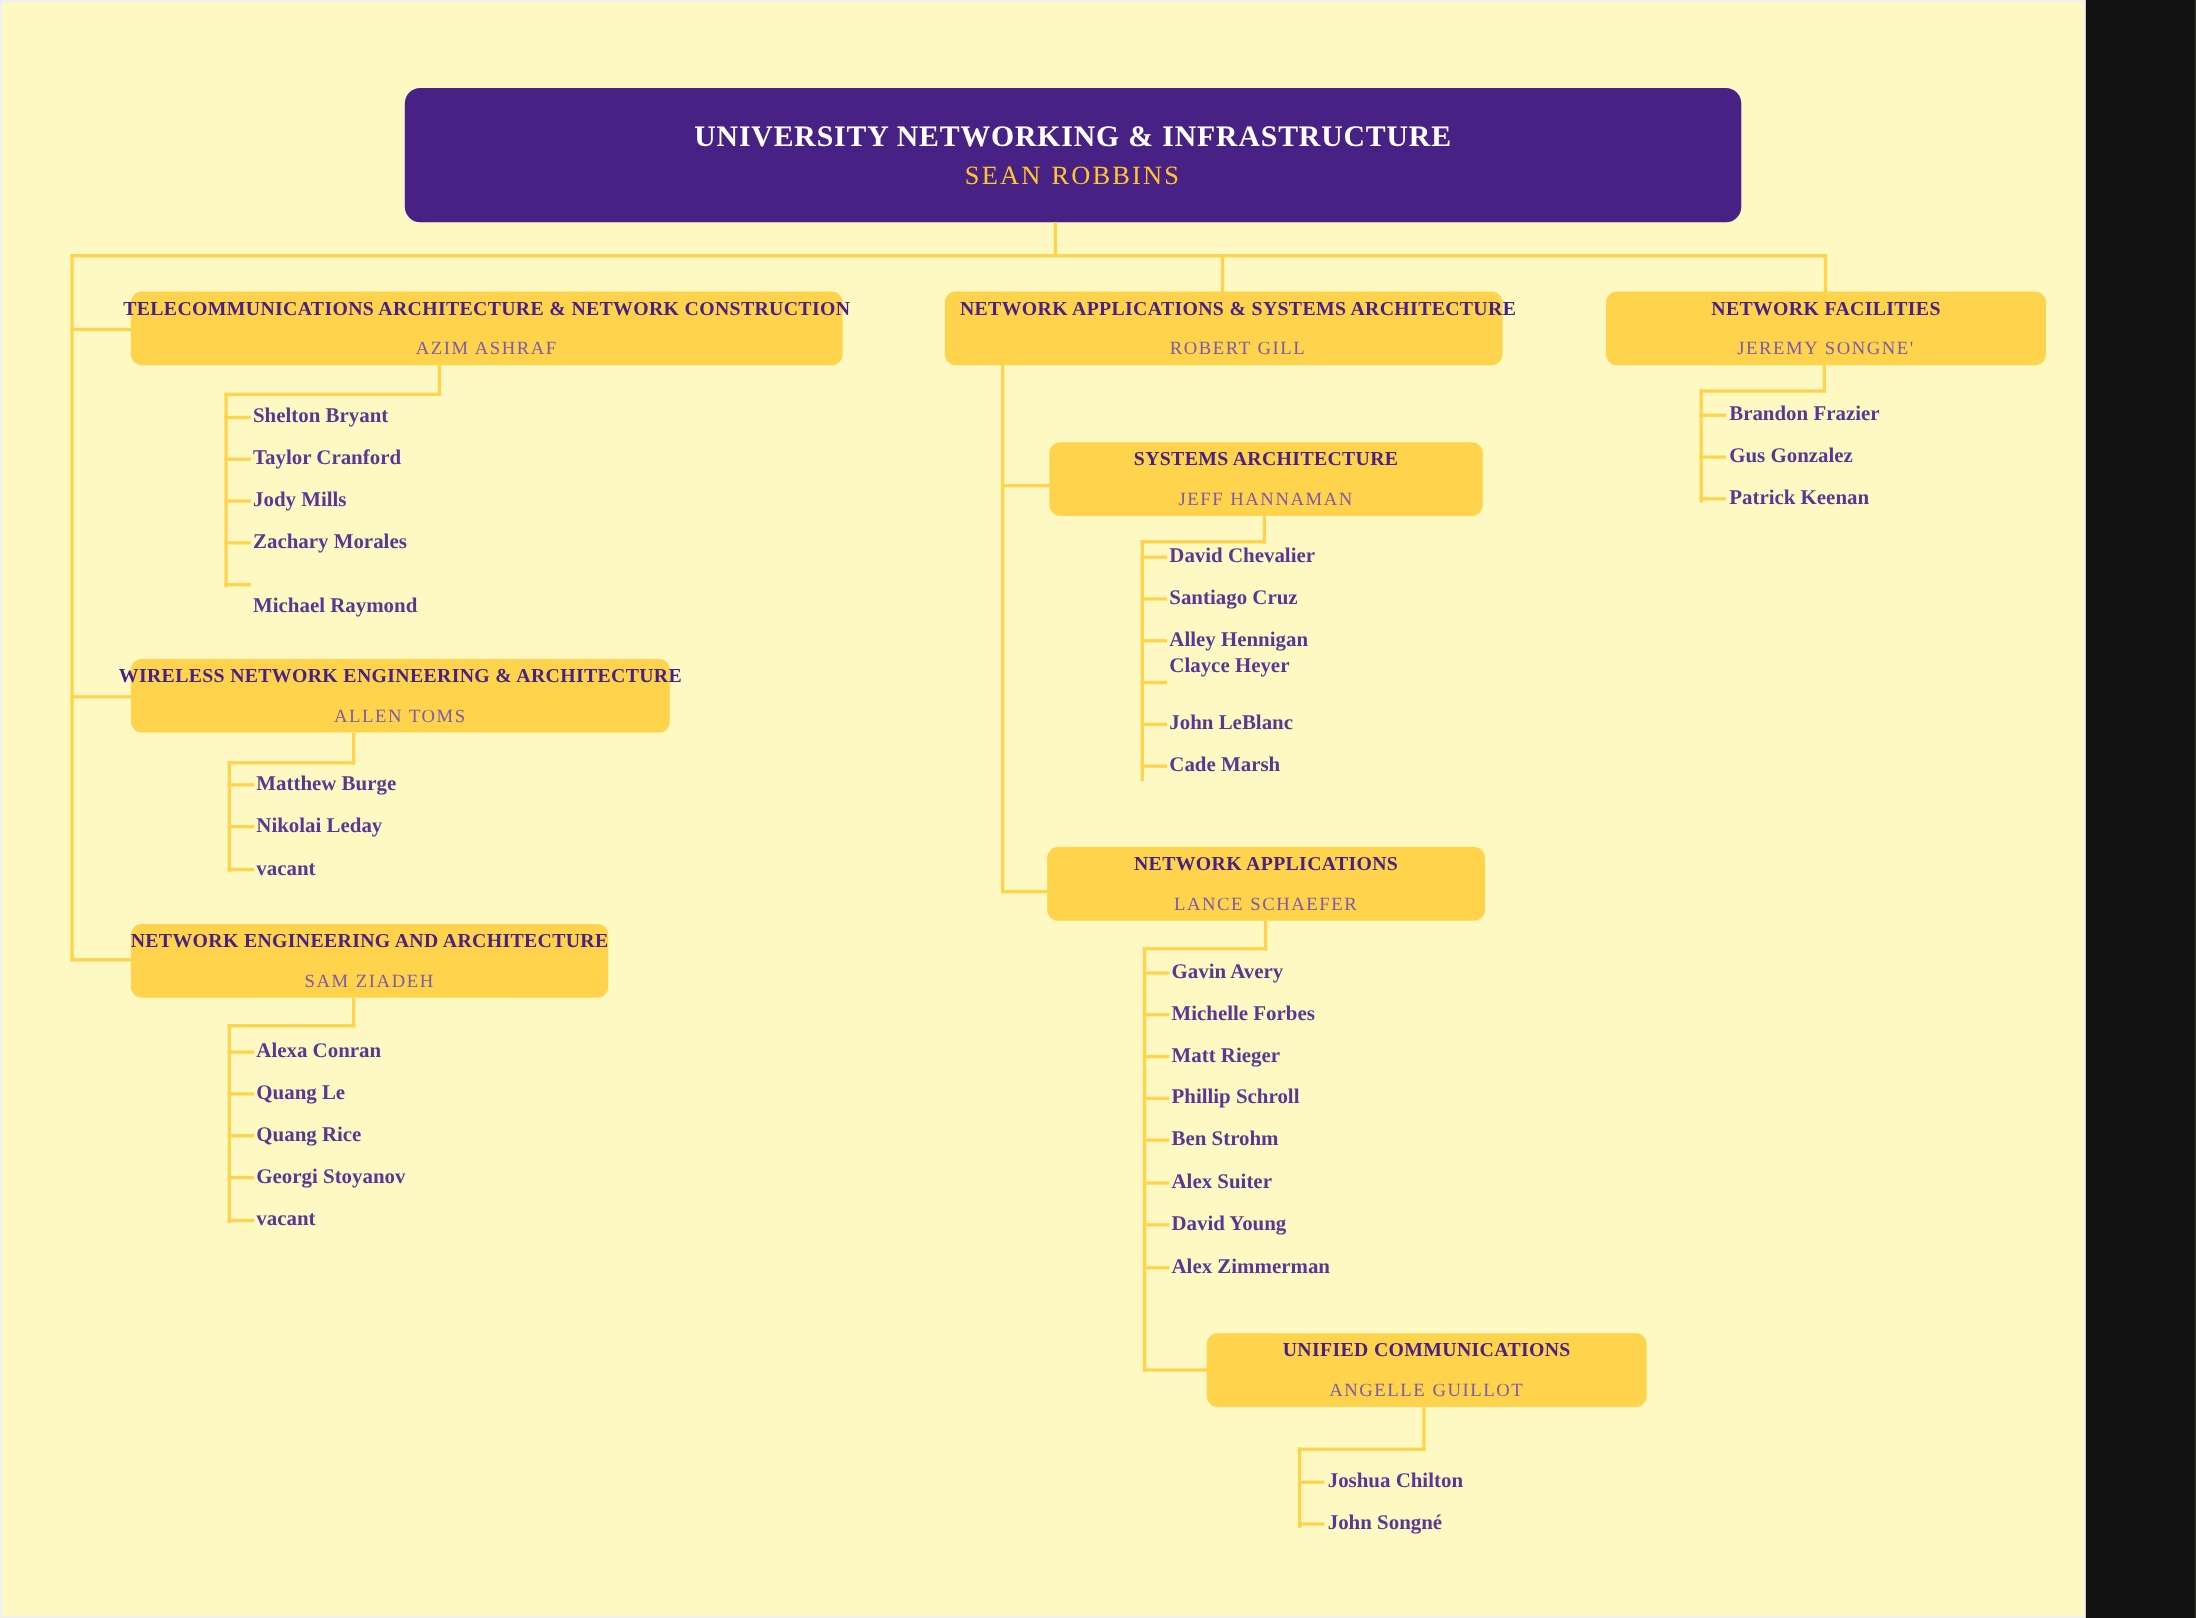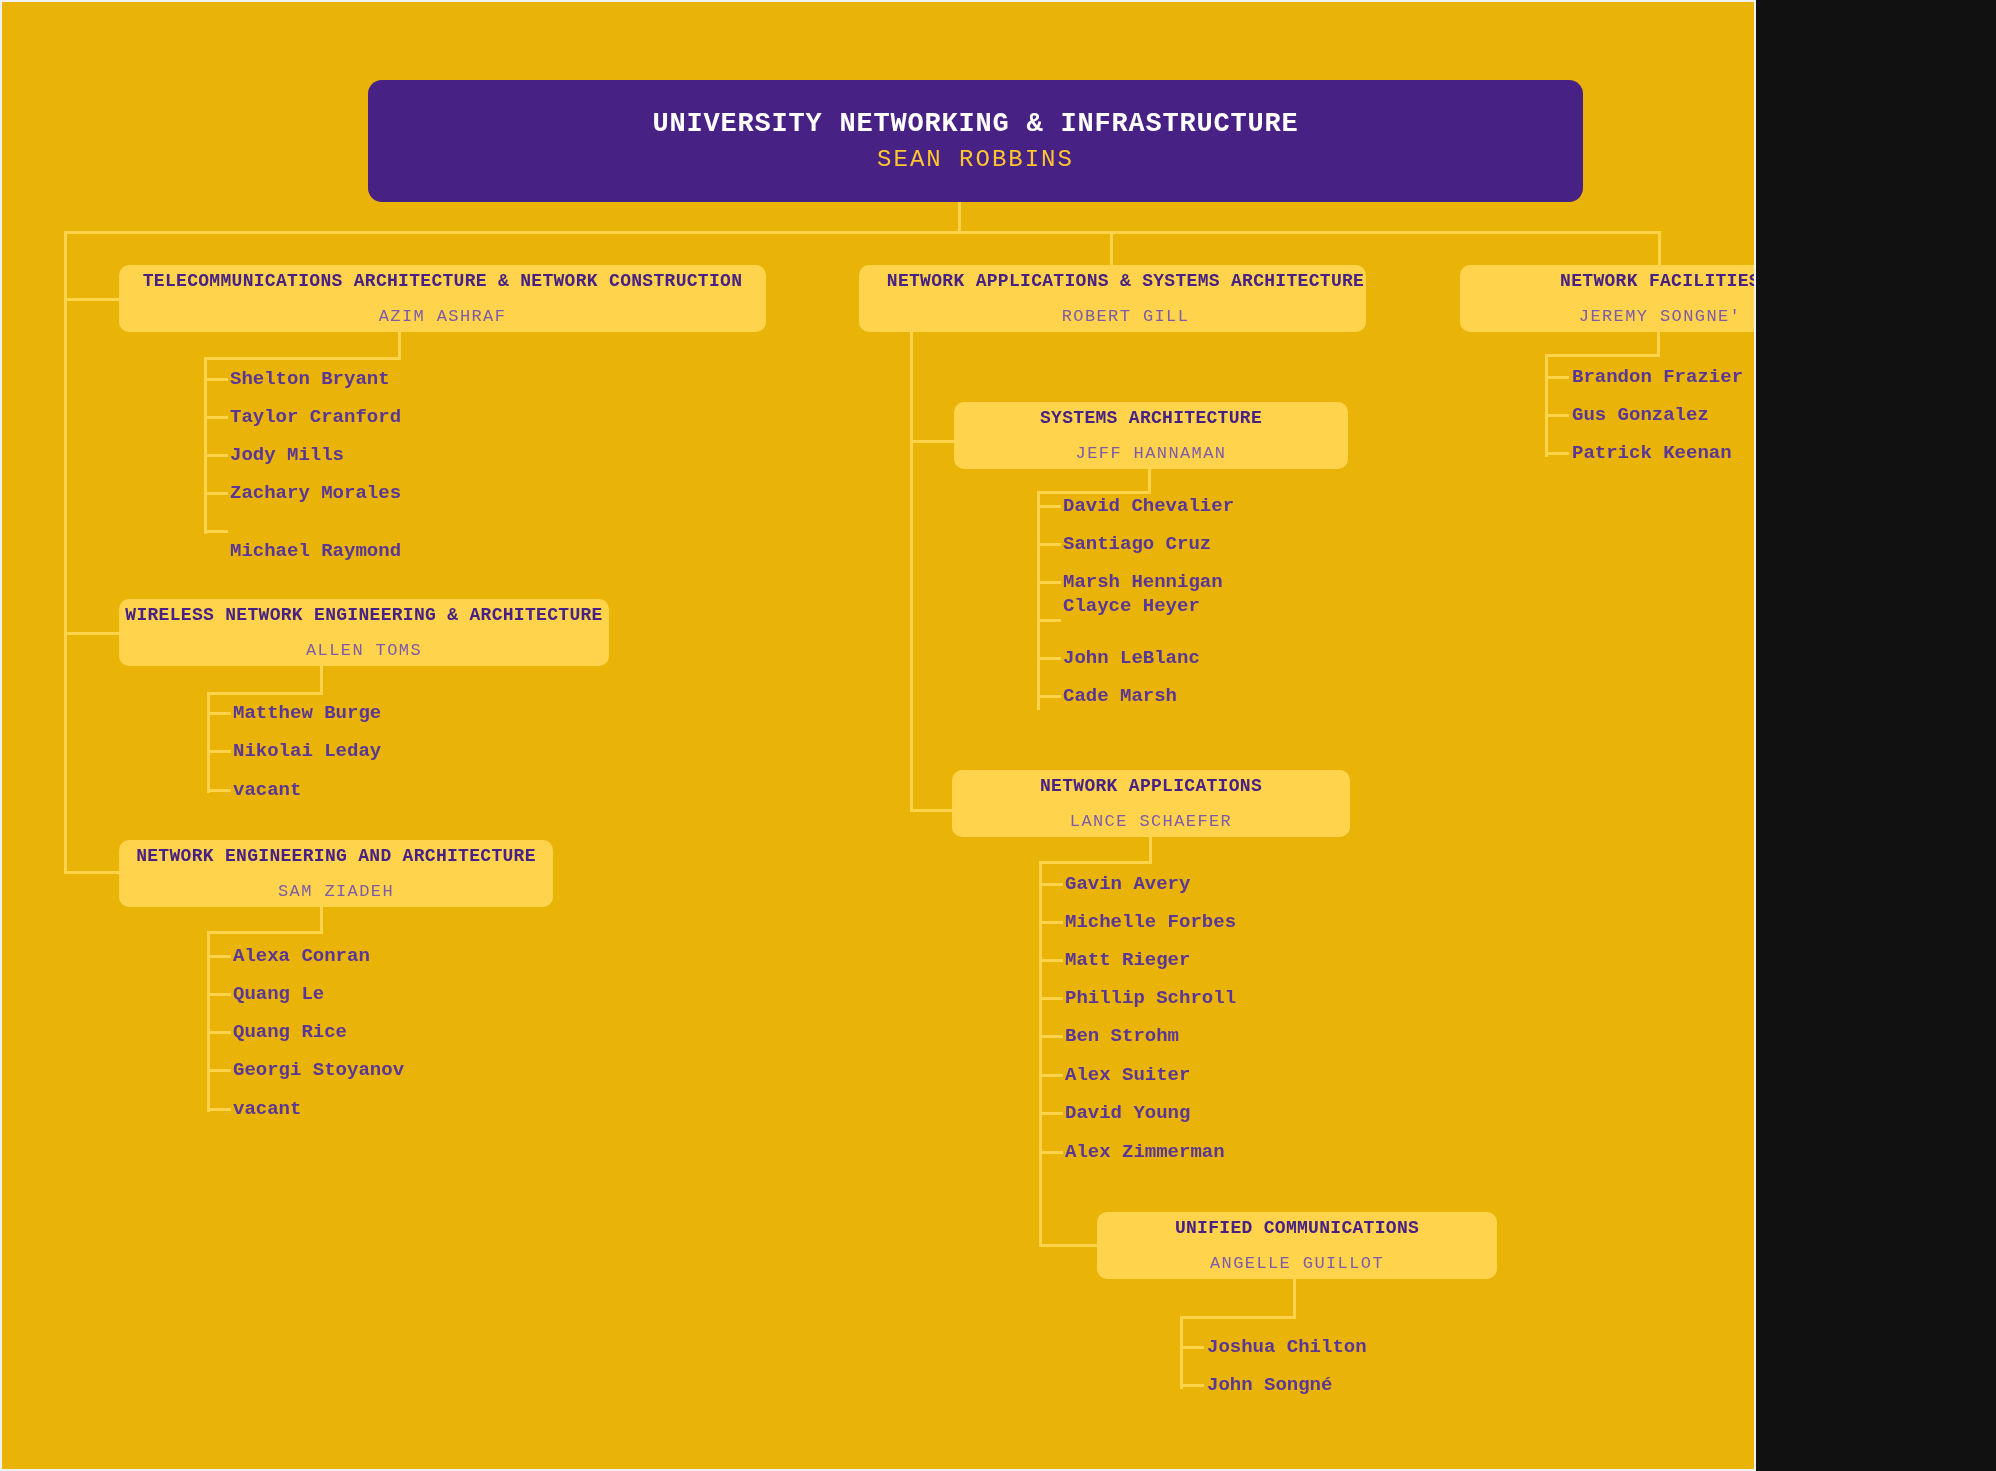--- a/index.html
+++ b/index.html
@@ -1,23 +1,23 @@
 <!DOCTYPE html>
 <html><head>
 <meta charset="utf-8">
 <style>
   html,body{margin:0;padding:0;background:#111;}
   #canvas{
     position:relative;
-    width:1756px;height:1471px;
-    background:#eab308;
+    width:1896px;height:1471px;
+    background:#fef9c3;
     border:2px solid #f0f0f0;
     box-sizing:border-box;
     overflow:hidden;
-    font-family:Liberation Mono, monospace;
+    font-family:Liberation Serif, serif;
   }
   .box{
     position:absolute;
     border-radius:10px;
     display:flex;flex-direction:column;
     align-items:center;justify-content:center;
     text-align:center;
     gap:16px;
     box-sizing:border-box;
     padding:4px 10px;
@@ -174,21 +174,21 @@
     <div class="employee" style="left: 231px; top: 711px;">Matthew Burge</div>
     <div class="employee" style="left: 231px; top: 749px;">Nikolai Leday</div>
     <div class="employee" style="left: 231px; top: 788px;">vacant</div>
     <div class="employee" style="left: 231px; top: 954px;">Alexa Conran</div>
     <div class="employee" style="left: 231px; top: 992px;">Quang Le</div>
     <div class="employee" style="left: 231px; top: 1030px;">Quang Rice</div>
     <div class="employee" style="left: 231px; top: 1068px;">Georgi Stoyanov</div>
     <div class="employee" style="left: 231px; top: 1107px;">vacant</div>
     <div class="employee" style="left: 1061px; top: 504px;">David Chevalier</div>
     <div class="employee" style="left: 1061px; top: 542px;">Santiago Cruz</div>
-    <div class="employee" style="left: 1061px; top: 580px;">Marsh Hennigan</div>
+    <div class="employee" style="left: 1061px; top: 580px;">Alley Hennigan</div>
     <div class="employee" style="left: 1061px; top: 604px;">Clayce Heyer</div>
     <div class="employee" style="left: 1061px; top: 656px;">John LeBlanc</div>
     <div class="employee" style="left: 1061px; top: 694px;">Cade Marsh</div>
     <div class="employee" style="left: 1063px; top: 882px;">Gavin Avery</div>
     <div class="employee" style="left: 1063px; top: 920px;">Michelle Forbes</div>
     <div class="employee" style="left: 1063px; top: 958px;">Matt Rieger</div>
     <div class="employee" style="left: 1063px; top: 996px;">Phillip Schroll</div>
     <div class="employee" style="left: 1063px; top: 1034px;">Ben Strohm</div>
     <div class="employee" style="left: 1063px; top: 1073px;">Alex Suiter</div>
     <div class="employee" style="left: 1063px; top: 1111px;">David Young</div>

